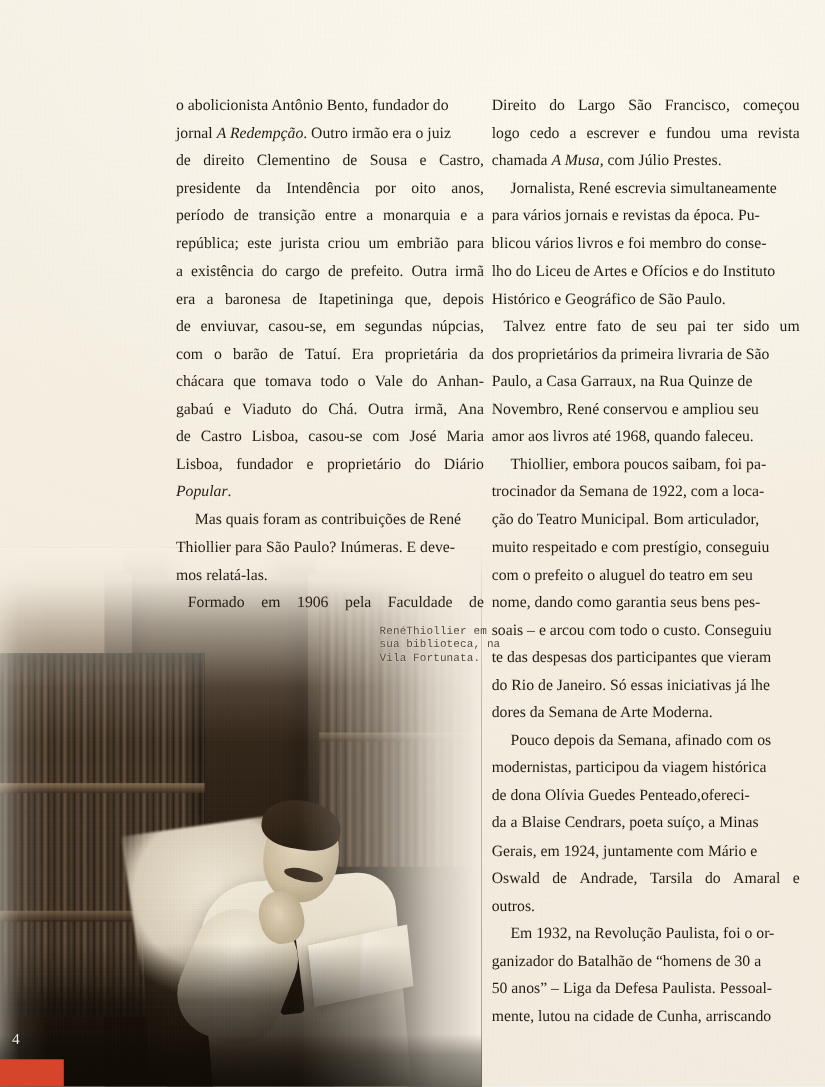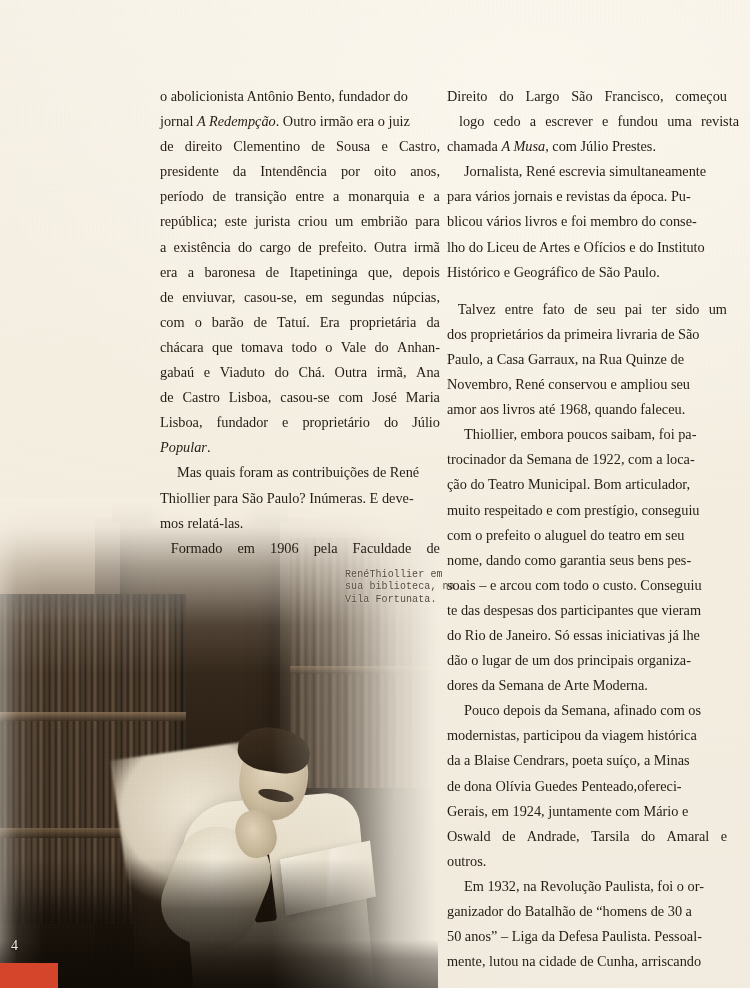--- a/index.html
+++ b/index.html
@@ -451,21 +451,21 @@
             <span>Maria</span>
           </span>
         </span>
         <span class="ln">
           <span style="display: flex; justify-content: space-between; width: 100%;">
             <span>Lisboa,</span>
             <span>fundador</span>
             <span>e</span>
             <span>proprietário</span>
             <span>do</span>
-            <span>Júlio</span>
+            <span>Diário</span>
           </span>
         </span>
         <span class="ln"><span class="it">Popular</span><span>.</span></span>
       </p>
       <p class="para">
         <span class="ln"><span class="indent"></span><span>Mas quais foram as contribuições de René</span></span>
         <span class="ln"><span>Thiollier para São Paulo? Inúmeras. E deve-</span></span>
         <span class="ln"><span>mos relatá-las.</span></span>
       </p>
       <p class="para">
@@ -487,21 +487,21 @@
           <span style="display: flex; justify-content: space-between; width: 100%;">
             <span>Direito</span>
             <span>do</span>
             <span>Largo</span>
             <span>São</span>
             <span>Francisco,</span>
             <span>começou</span>
           </span>
         </span>
         <span class="ln">
-          <span style="display: flex; justify-content: space-between; width: 100%; margin-left: 12px;">
+          <span style="display: flex; justify-content: space-between; width: 100%;">
             <span>logo</span>
             <span>cedo</span>
             <span>a</span>
             <span>escrever</span>
             <span>e</span>
             <span>fundou</span>
             <span>uma</span>
             <span>revista</span>
           </span>
         </span>
@@ -509,21 +509,21 @@
       </p>
       <p class="para">
         <span class="ln"><span class="indent"></span><span>Jornalista, René escrevia simultaneamente</span></span>
         <span class="ln"><span>para vários jornais e revistas da época. Pu-</span></span>
         <span class="ln"><span>blicou vários livros e foi membro do conse-</span></span>
         <span class="ln"><span>lho do Liceu de Artes e Ofícios e do Instituto</span></span>
         <span class="ln"><span>Histórico e Geográfico de São Paulo.</span></span>
       </p>
       <p class="para">
         <span class="ln">
-          <span style="display: flex; justify-content: space-between; width: 100%; margin-top: 12px;">
+          <span style="display: flex; justify-content: space-between; width: 100%;">
             <span>&nbsp;&nbsp;&nbsp;Talvez</span>
             <span>entre</span>
             <span>fato</span>
             <span>de</span>
             <span>seu</span>
             <span>pai</span>
             <span>ter</span>
             <span>sido</span>
             <span>um</span>
           </span>
@@ -536,28 +536,27 @@
       <p class="para">
         <span class="ln"><span class="indent"></span><span>Thiollier, embora poucos saibam, foi pa-</span></span>
         <span class="ln"><span>trocinador da Semana de 1922, com a loca-</span></span>
         <span class="ln"><span>ção do Teatro Municipal. Bom articulador,</span></span>
         <span class="ln"><span>muito respeitado e com prestígio, conseguiu</span></span>
         <span class="ln"><span>com o prefeito o aluguel do teatro em seu</span></span>
         <span class="ln"><span>nome, dando como garantia seus bens pes-</span></span>
         <span class="ln"><span>soais – e arcou com todo o custo. Conseguiu</span></span>
         <span class="ln"><span>te das despesas dos participantes que vieram</span></span>
         <span class="ln"><span>do Rio de Janeiro. Só essas iniciativas já lhe</span></span>
-        <span class="ln"><span>dão o lugar de um dos principais organiza-</span></span>
         <span class="ln"><span>dores da Semana de Arte Moderna.</span></span>
       </p>
       <p class="para">
         <span class="ln"><span class="indent"></span><span>Pouco depois da Semana, afinado com os</span></span>
         <span class="ln"><span>modernistas, participou da viagem histórica</span></span>
+        <span class="ln"><span>de dona Olívia Guedes Penteado,ofereci-</span></span>
         <span class="ln"><span>da a Blaise Cendrars, poeta suíço, a Minas</span></span>
-        <span class="ln"><span>de dona Olívia Guedes Penteado,ofereci-</span></span>
         <span class="ln"><span>Gerais, em 1924, juntamente com Mário e</span></span>
         <span class="ln">
           <span style="display: flex; justify-content: space-between; width: 100%;">
             <span>Oswald</span>
             <span>de</span>
             <span>Andrade,</span>
             <span>Tarsila</span>
             <span>do</span>
             <span>Amaral</span>
             <span>e</span>

